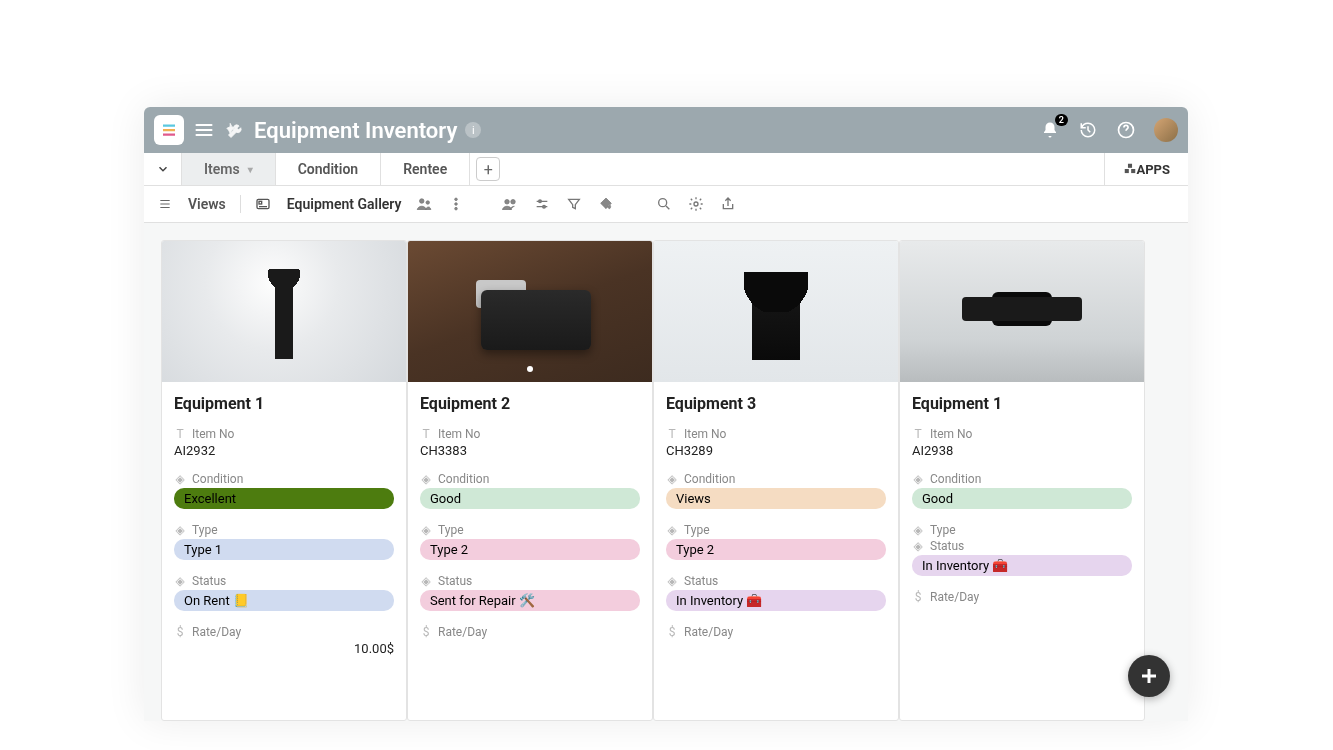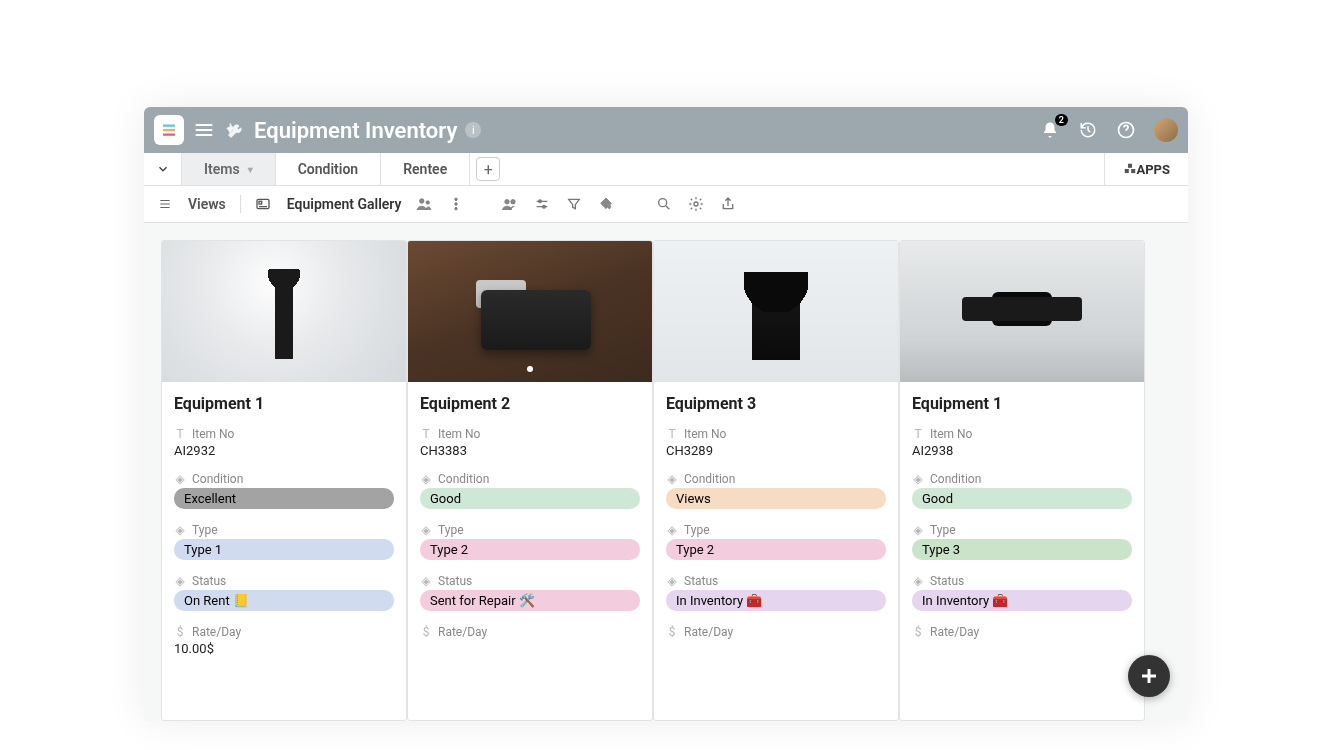--- a/index.html
+++ b/index.html
@@ -43,21 +43,21 @@
 
 .gallery { padding: 17px 17px 0 17px; display:flex; background:#f6f7f7; height: calc(100% - 46px - 33px - 37px); overflow:hidden; }
 .card { width: 246px; background:#fff; border:1px solid #e3e3e3; border-radius:3px; overflow:hidden; display:flex; flex-direction:column; }
 .card-img { height: 141px; background:#ccc; position:relative; }
 .card-img .dot { position:absolute; bottom:10px; left:50%; transform:translateX(-50%); width:6px; height:6px; border-radius:50%; background:#fff; }
 .card-body { padding: 12px 12px 14px 12px; display:flex; flex-direction:column; }
 .card-title { font-size:16px; font-weight:700; color:#222; margin-bottom: 14px; cursor:pointer; }
 .field-label { display:flex; align-items:center; gap:6px; font-size:12px; color:#888; margin-bottom:2px; }
 .field-label .fl-icon { width:12px; height:12px; opacity:0.6; display:flex;align-items:center;justify-content:center; }
 .field-value { font-size:13px; color:#222; margin-bottom: 14px; }
-.field-value.last { margin-bottom: 12px; }
+.field-value.last { margin-bottom: 12px; text-align: right; }
 .pill { display:inline-block; padding: 3px 10px; border-radius:10px; font-size:13px; margin-bottom:14px; }
 
 
 .img-microscope { background: radial-gradient(circle at 45% 30%, #fdfdfd 0%, #e8eaec 40%, #d4d8dc 100%); position:relative; }
 .img-microscope::after{content:"";position:absolute;left:50%;top:20%;transform:translateX(-50%);width:54px;height:90px;background:
  radial-gradient(circle at 50% 15%, #1a1a1a 0 16px, transparent 16px),
  linear-gradient(#1a1a1a,#1a1a1a);
  background-repeat:no-repeat;
  background-size:100% 32px, 18px 90px;
  background-position: center top, center top;
@@ -244,21 +244,21 @@
       <div class="field-label">
         <span class="fl-icon">T</span>
         <span>Item No</span>
       </div>
       <div class="field-value">AI2932</div>
 
       <div class="field-label">
         <span class="fl-icon">◈</span>
         <span>Condition</span>
       </div>
-      <span class="pill" style="background:#a3a3a3">Excellent</span>
+      <span class="pill" style="background:#4d7c0f">Excellent</span>
 
       <div class="field-label">
         <span class="fl-icon">◈</span>
         <span>Type</span>
       </div>
       <span class="pill" style="background:#d0dbf0">Type 1</span>
 
       <div class="field-label">
         <span class="fl-icon">◈</span>
         <span>Status</span>
@@ -364,21 +364,20 @@
       <div class="field-label">
         <span class="fl-icon">◈</span>
         <span>Condition</span>
       </div>
       <span class="pill" style="background:#cfe8d6">Good</span>
 
       <div class="field-label">
         <span class="fl-icon">◈</span>
         <span>Type</span>
       </div>
-      <span class="pill" style="background:#c9e4c9">Type 3</span>
 
       <div class="field-label">
         <span class="fl-icon">◈</span>
         <span>Status</span>
       </div>
       <span class="pill" style="background:#e6d5ee">In Inventory 🧰</span>
 
       <div class="field-label">
         <span class="fl-icon">$</span>
         <span>Rate/Day</span>

